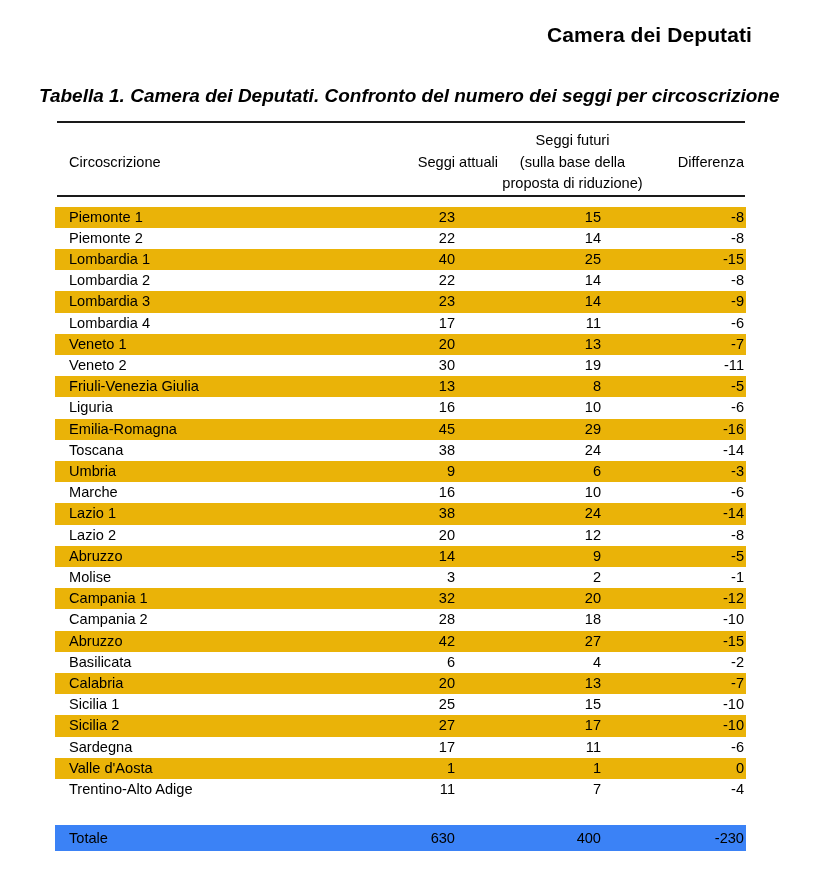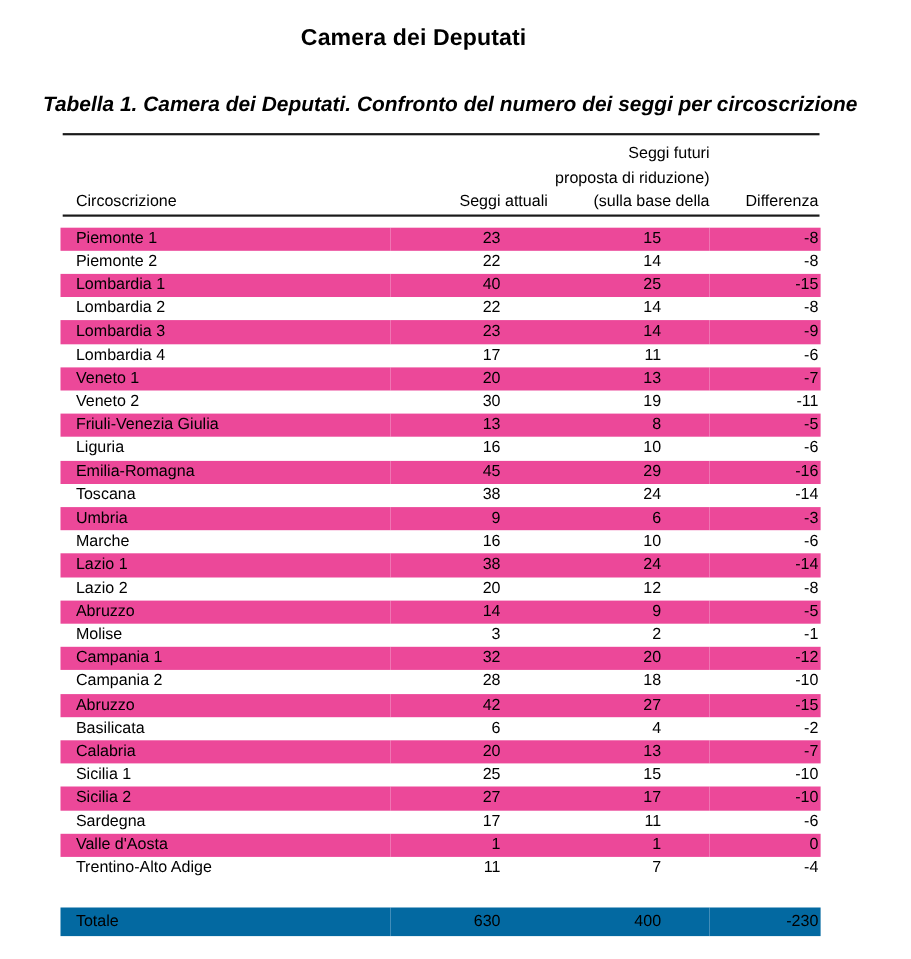--- a/index.html
+++ b/index.html
@@ -22,21 +22,21 @@
     position: relative;
     box-sizing: border-box;
   }
 
   
   .doc-title {
     position: absolute;
     left: 0;
     top: 22px;
     width: 752px;
-    text-align: center;
+    text-align: right;
     font-size: 21px;
     font-weight: bold;
     letter-spacing: 0.1px;
     line-height: 26px;
   }
 
   
   .table-caption {
     position: absolute;
     left: 39px;
@@ -91,21 +91,21 @@
     text-align: left;
     padding-left: 14px;
     padding-bottom: 1px;
   }
   th.h-cur, th.h-fut, th.h-diff {
     text-align: right;
     padding-right: 2px;
     padding-bottom: 1px;
   }
   th.h-fut {
-    text-align: right;
+    text-align: center;
     padding-right: 0;
   }
   .hdr-spacer-top { height: 5px; }
 
   tbody td {
     padding: 0;
     height: 21.2px;
     line-height: 21.2px;
     font-size: 14.6px;
     border: none;
@@ -119,31 +119,31 @@
     padding-right: 2px;
   }
   td.t-num.col-fut {
     padding-right: 44px;
   }
   td.t-num.col-cur {
     padding-right: 45px;
   }
 
   tbody tr.striped td {
-    background: #ec4899;
+    background: #eab308;
   }
 
   
   .total-gap {
     height: 25px;
   }
   tr.total-row td {
     height: 26px;
     line-height: 26px;
-    background: #0369a1;
+    background: #3b82f6;
   }
 </style>
 </head>
 <body>
 
 <div class="page">
 
   <div class="doc-title">Camera dei Deputati</div>
 
   <div class="table-caption">Tabella 1. Camera dei Deputati. Confronto del numero dei seggi per circoscrizione</div>
@@ -163,30 +163,30 @@
         <tr>
           <td class="hdr-spacer-top" colspan="4"></td>
         </tr>
         <tr>
           <td></td>
           <td></td>
           <th class="h-fut">Seggi futuri</th>
           <td></td>
         </tr>
         <tr>
-          <td></td>
-          <td></td>
-          <th class="h-fut">proposta di riduzione)</th>
-          <td></td>
-        </tr>
-        <tr>
           <th class="h-name">Circoscrizione</th>
           <th class="h-cur">Seggi attuali</th>
           <th class="h-fut">(sulla base della</th>
           <th class="h-diff">Differenza</th>
+        </tr>
+        <tr>
+          <td></td>
+          <td></td>
+          <th class="h-fut">proposta di riduzione)</th>
+          <td></td>
         </tr>
       </thead>
     </table>
 
     <div class="rule rule-bottom"></div>
 
     <table class="seats">
       <colgroup>
         <col class="c-name">
         <col class="c-cur">

